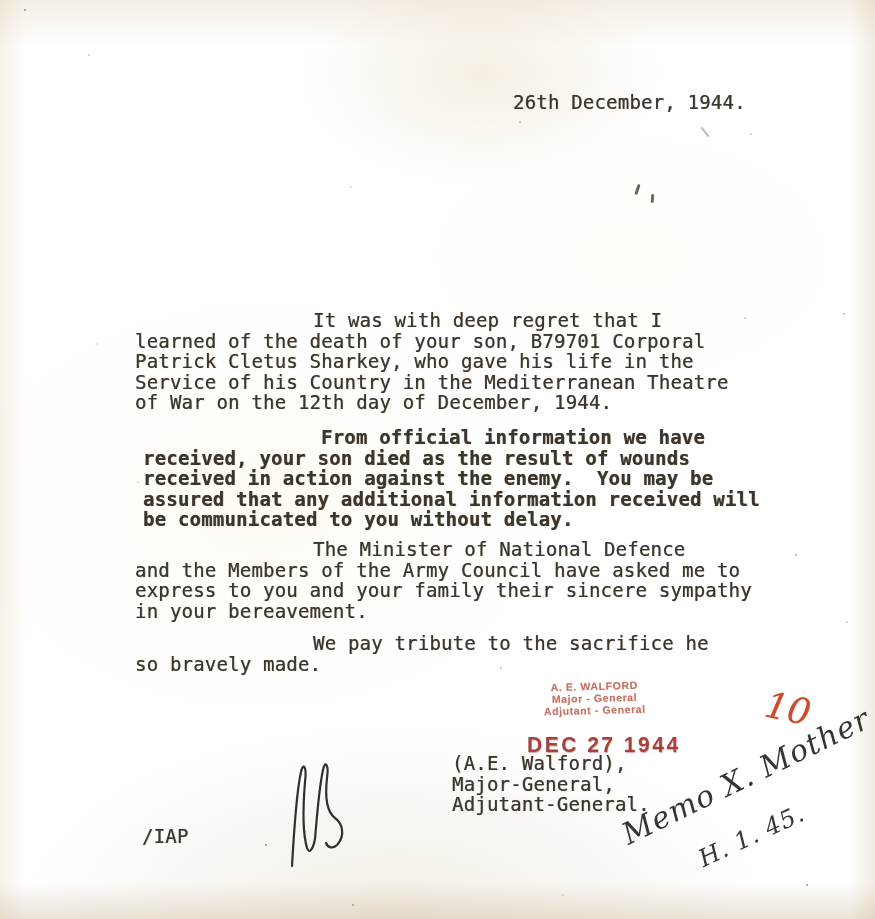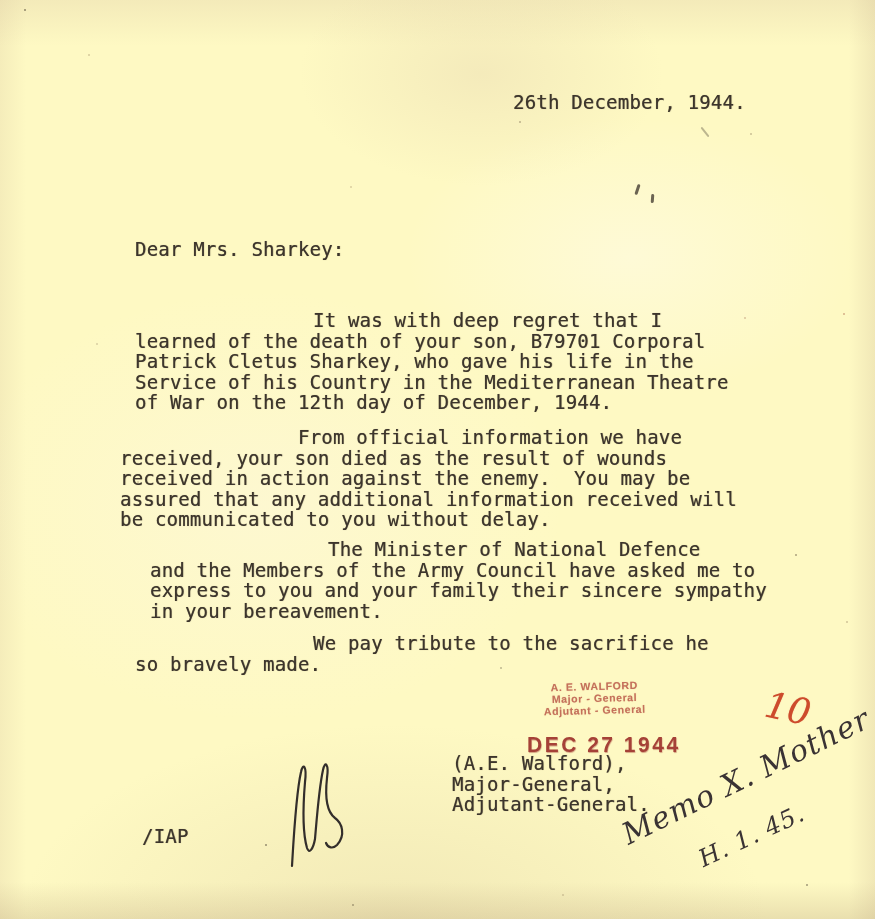--- a/index.html
+++ b/index.html
@@ -1,19 +1,19 @@
 <!DOCTYPE html>
 <html><head>
 <meta charset="utf-8">
 <title>Condolence Letter — 26th December 1944</title>
 <style>
   html,body{margin:0;padding:0;background:#b9b0a0;}
   .paper{
     position:relative;width:875px;height:919px;margin:0 auto;overflow:hidden;
-    background:#fef9c3;
+    background:#ffffff;
     font-family:"DejaVu Sans Mono","Liberation Mono",monospace;
   }
   .paper::before{
     content:"";position:absolute;inset:0;pointer-events:none;
     background:
       radial-gradient(ellipse 320px 200px at 72% 28%, rgba(255,251,238,.45), transparent 70%),
       radial-gradient(ellipse 420px 300px at 30% 55%, rgba(252,246,228,.40), transparent 72%),
       radial-gradient(ellipse 260px 160px at 55% 8%,  rgba(226,208,172,.35), transparent 70%),
       radial-gradient(ellipse 500px 260px at 45% 100%, rgba(196,174,136,.22), transparent 75%),
       linear-gradient(180deg, rgba(216,196,160,.28), transparent 5%),
@@ -24,22 +24,22 @@
     position:absolute;color:#3c352c;font-size:19px;line-height:20.6px;
     letter-spacing:.2px;white-space:pre-wrap;
     text-shadow:.4px .4px .7px rgba(66,56,42,.55), -.2px -.2px .4px rgba(66,56,42,.25);
   }
   .indent{text-indent:178px;}
   .date-line{left:513px;top:92px;}
   .recipient{left:135px;top:165px;}
   .salutation{left:135px;top:239px;}
   .para{width:625px;margin-top:29px;}
   .p1{left:135px;top:281px;}
-  .p2{left:120px;top:398px;}
-  .p3{left:150px;top:510px;}
+  .p2{left:143px;top:398px;font-weight:bold;}
+  .p3{left:135px;top:510px;}
   .p4{left:135px;top:604px;}
   .closing{left:497px;top:656px;}
   .sig-block{left:452px;top:753px;width:255px;text-align:left;}
   .typist{left:142px;top:826px;}
 
   .walford-stamp{
     position:absolute;left:517px;top:680px;width:155px;text-align:center;
     font-family:"Liberation Sans",sans-serif;font-weight:bold;
     font-size:10.5px;line-height:12px;letter-spacing:.6px;
     color:rgba(188,94,76,.78);transform:rotate(-1.5deg);
@@ -98,21 +98,20 @@
   }
 </style>
 </head>
 <body>
 
 <div class="paper">
 
   <div class="type date-line">26th December, 1944.</div>
 
 
-  <div class="type salutation">Dear Mrs. Sharkey:</div>
 
   <div class="type para p1 indent">It was with deep regret that I
 learned of the death of your son, B79701 Corporal
 Patrick Cletus Sharkey, who gave his life in the
 Service of his Country in the Mediterranean Theatre
 of War on the 12th day of December, 1944.</div>
   <div class="type para p2 indent">From official information we have
 received, your son died as the result of wounds
 received in action against the enemy.  You may be
 assured that any additional information received will

